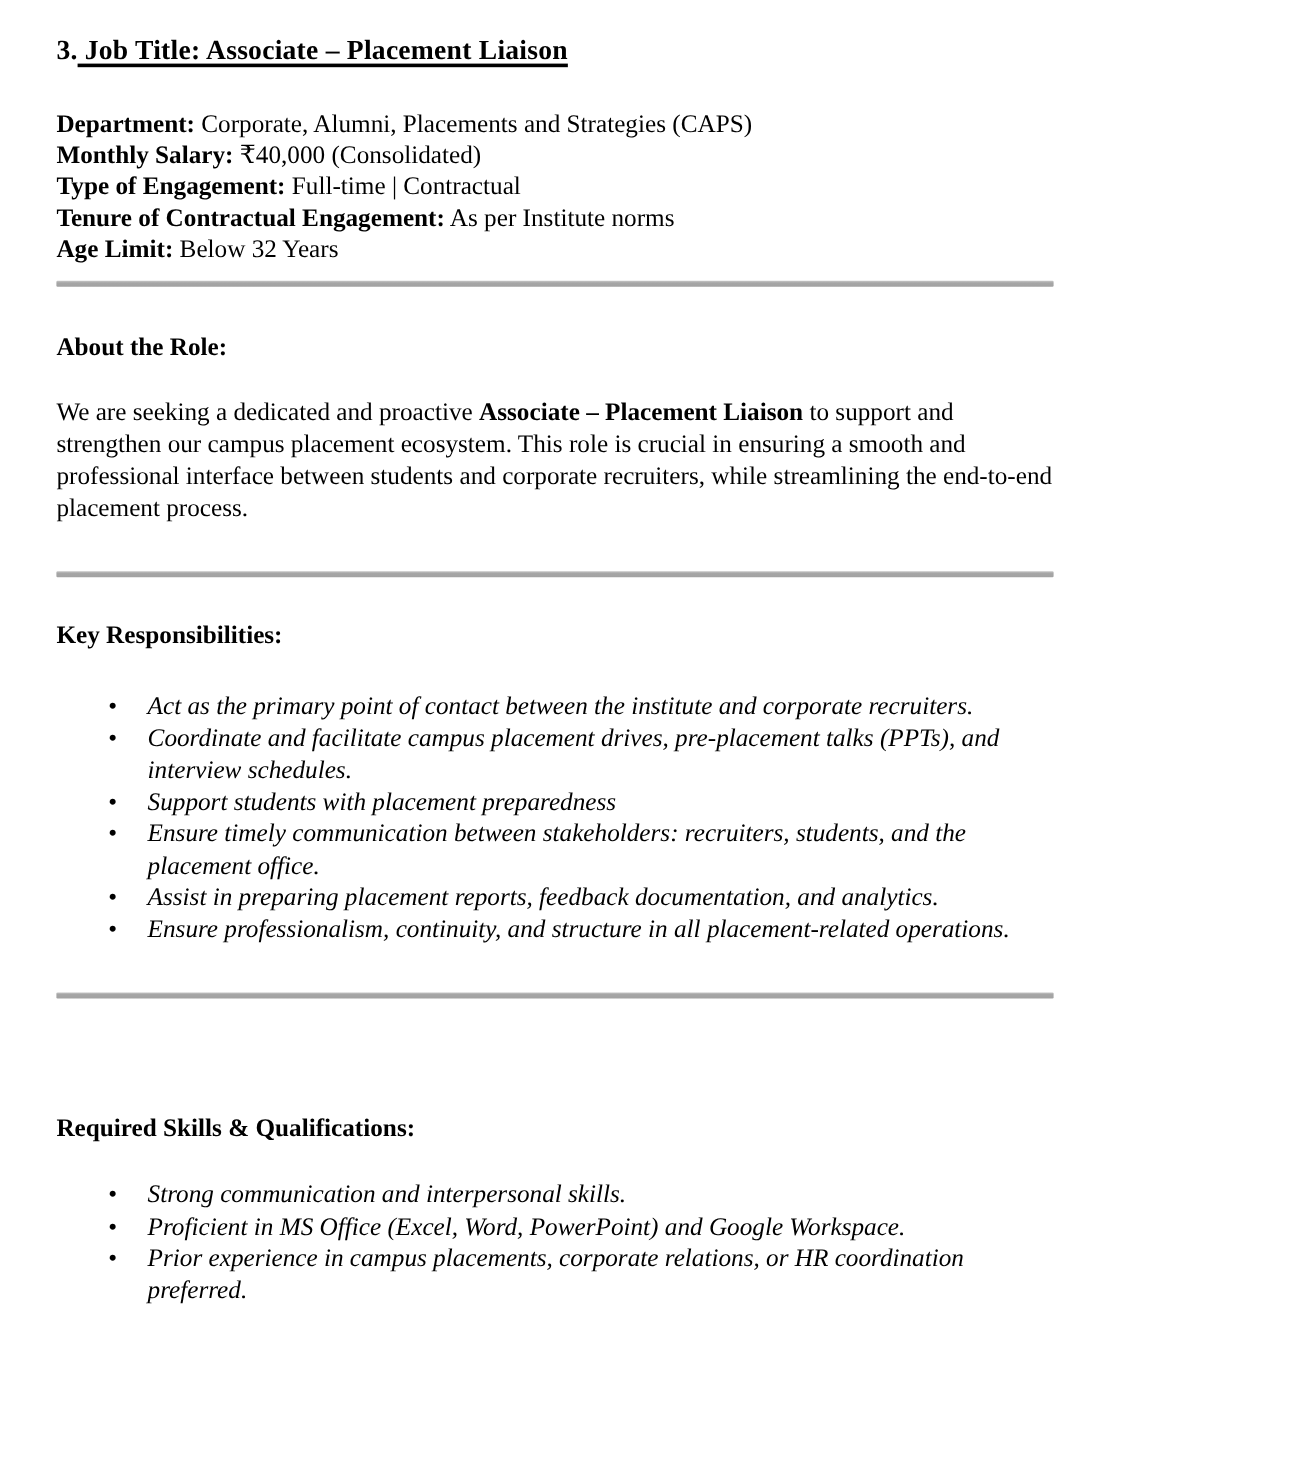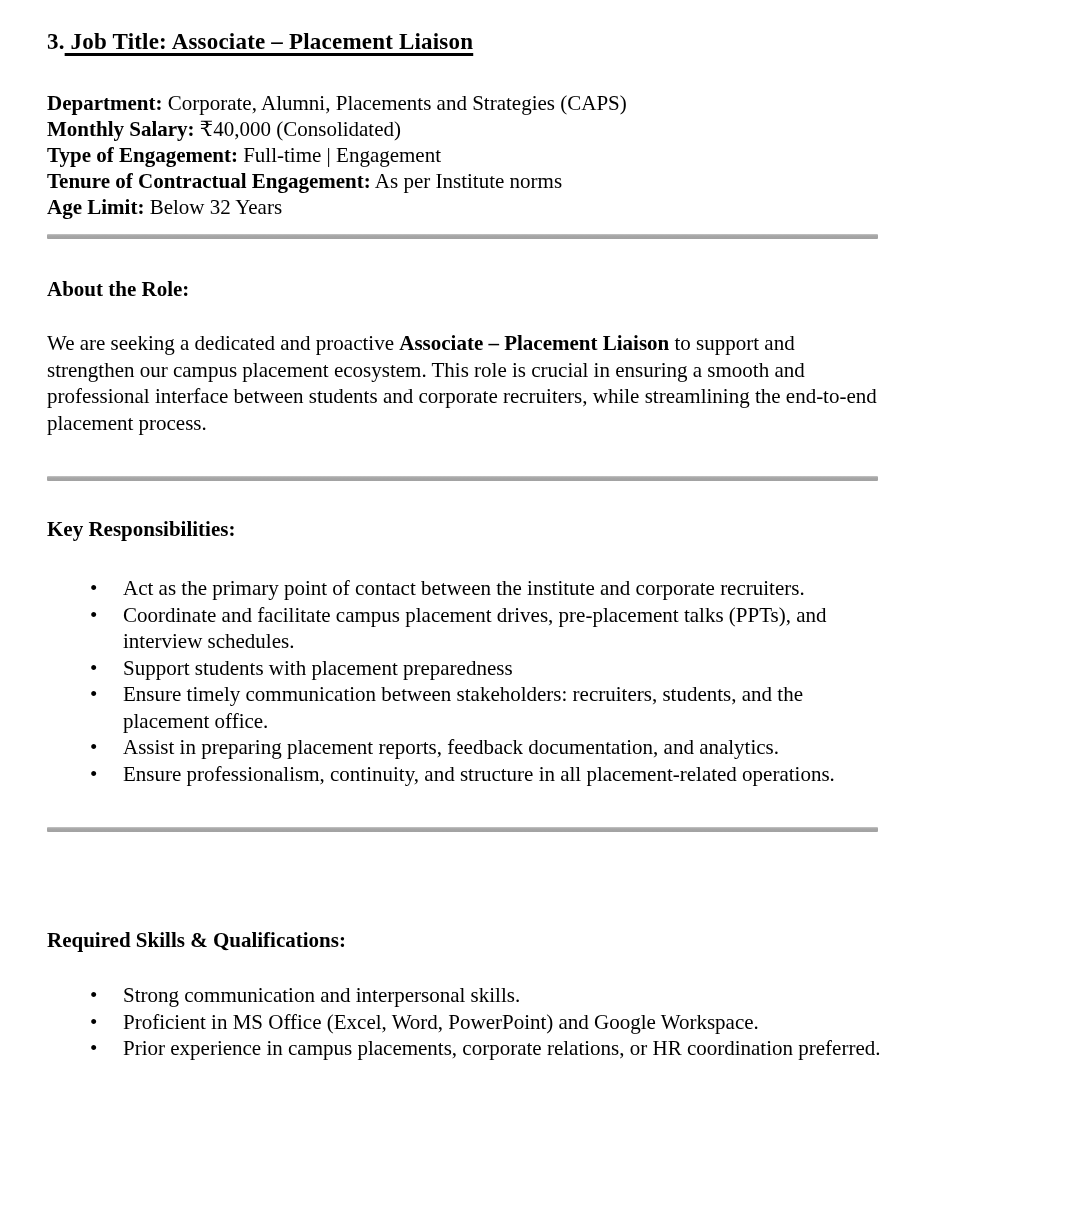--- a/index.html
+++ b/index.html
@@ -59,39 +59,39 @@
   ul.bullets {
     margin: 0;
     margin-right: -12px;
     padding: 0 0 0 76px;
     list-style: none;
     font-size: 21px;
     line-height: 26.5px;
   }
   ul.bullets.resp-list   { margin-top: 32px; }
   ul.bullets.skills-list { margin-top: 28px; }
-  ul.bullets li { position: relative; }
+  ul.bullets li { position: relative; font-style: italic; }
   ul.bullets li::before {
     content: "\2022";
     position: absolute;
     left: -33px;
     top: 0;
   }
 </style>
 </head>
 <body>
 
 <div class="page">
 
   <h1 class="title"><span>3.</span><span class="underlined"> Job Title: Associate – Placement Liaison</span></h1>
 
   <div class="meta">
     <div class="meta-row"><b>Department:</b> <span>Corporate, Alumni, Placements and Strategies (CAPS)</span></div>
     <div class="meta-row"><b>Monthly Salary:</b> <span>₹40,000 (Consolidated)</span></div>
-    <div class="meta-row"><b>Type of Engagement:</b> <span>Full-time | Engagement</span></div>
+    <div class="meta-row"><b>Type of Engagement:</b> <span>Full-time | Contractual</span></div>
     <div class="meta-row"><b>Tenure of Contractual Engagement:</b> <span>As per Institute norms</span></div>
     <div class="meta-row"><b>Age Limit:</b> <span>Below 32 Years</span></div>
   </div>
 
   <div class="divider d1"></div>
 
   <h2 class="about-h">About the Role:</h2>
 
   <p class="body-par"><span>We are seeking a dedicated and proactive </span><b>Associate – Placement Liaison</b><span> to support and strengthen our campus placement ecosystem. This role is crucial in ensuring a smooth and professional interface between students and corporate recruiters, while streamlining the end-to-end placement process.</span></p>
 

